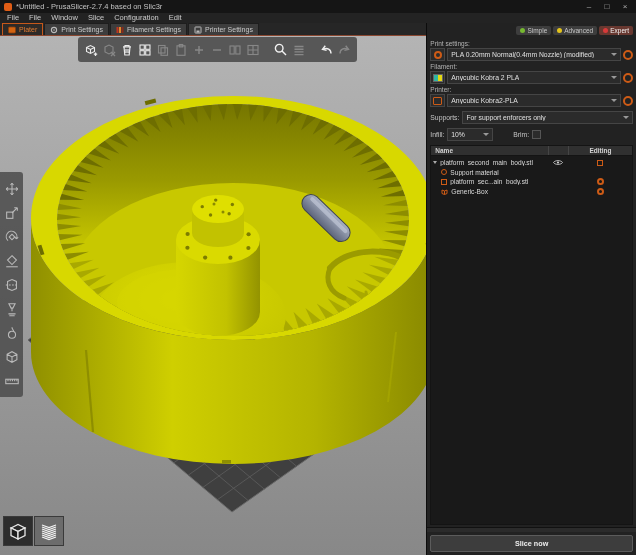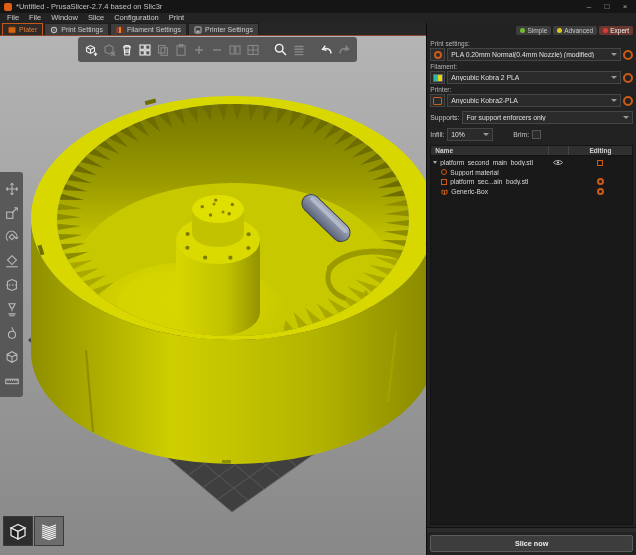--- a/index.html
+++ b/index.html
@@ -108,21 +108,21 @@
   <span class="win-btn">□</span>
   <span class="win-btn">×</span>
 </div>
 
 <div class="menubar">
   <span class="menu-item">File</span>
   <span class="menu-item">File</span>
   <span class="menu-item">Window</span>
   <span class="menu-item">Slice</span>
   <span class="menu-item">Configuration</span>
-  <span class="menu-item">Print</span>
+  <span class="menu-item">Edit</span>
 </div>
 
 <div class="main">
   <div class="left-col">
 
     <div class="tabrow">
       <div class="tab active">
         <svg width="8" height="8" viewBox="0 0 8 8">
             <rect x="0.5" y="1" width="7" height="6" rx="1" fill="#d26411" stroke="#8a3d0c" stroke-width="0.8"></rect>
           </svg>

